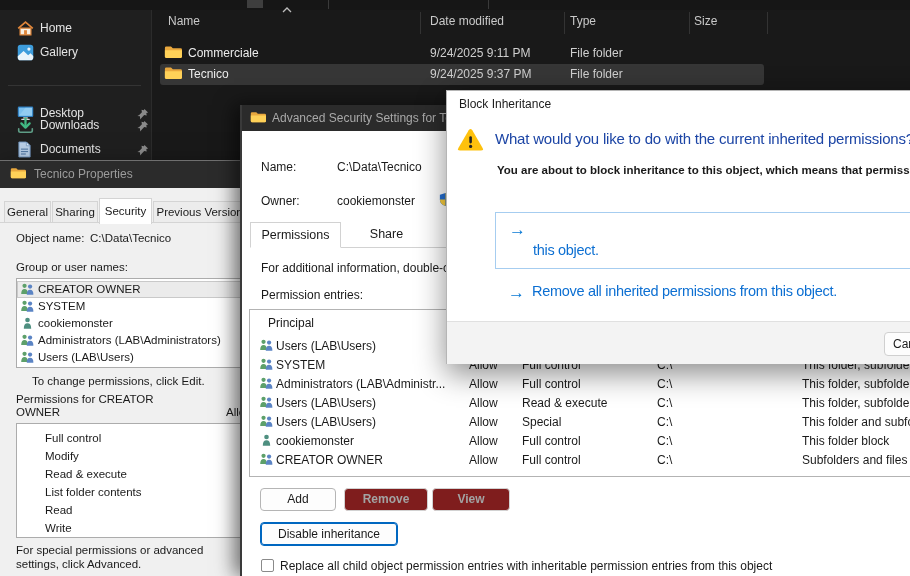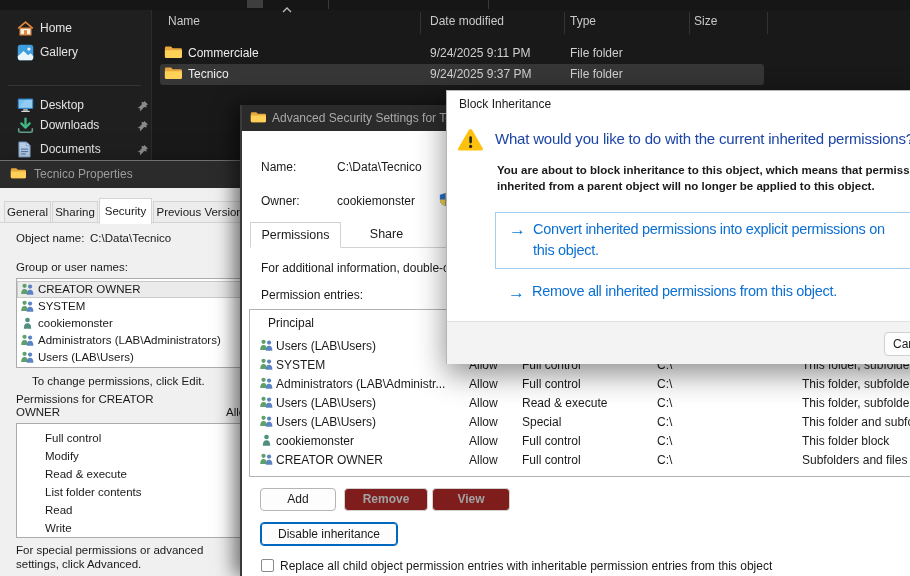--- a/index.html
+++ b/index.html
@@ -167,21 +167,21 @@
       </div>
       <div class="side-item" style="top:31px;">
         <span class="icn">
             <svg width="17" height="17">
               <use href="#i-gallery"></use>
             </svg>
           </span>
         <span class="lbl">Gallery</span>
       </div>
       <div class="side-sep"></div>
-      <div class="side-item" style="top:84px;">
+      <div class="side-item" style="top:92px;">
         <span class="icn">
             <svg width="17" height="16">
               <use href="#i-desktop"></use>
             </svg>
           </span>
         <span class="lbl">Desktop</span>
         <span class="pin">
             <svg width="12" height="12">
               <use href="#i-pin"></use>
             </svg>
@@ -461,25 +461,23 @@
     <div class="t">Block Inheritance</div>
 
     <span class="abs" style="left:10px;top:37px;">
         <svg width="27" height="25">
           <use href="#i-warning"></use>
         </svg>
       </span>
     <div class="bheading">What would you like to do with the current inherited permissions?</div>
 
     <div class="bbody" style="top:73px;">You are about to block inheritance to this object, which means that permissions</div>
-    <div class="bbody" style="top:89px;">inherited from a parent object will no longer be applied to this object.</div>
 
     <div class="cmdbox">
       <span class="cmdarrow" style="left:13px;top:7px;">→</span>
-      <span class="cmdtext" style="left:37px;top:6px;">Convert inherited permissions into explicit permissions on</span>
       <span class="cmdtext" style="left:37px;top:27px;">this object.</span>
     </div>
 
     <div>
       <span class="cmdarrow" style="left:61px;top:192px;">→</span>
       <span class="cmdtext" style="left:85px;top:190px;">Remove all inherited permissions from this object.</span>
     </div>
 
     <div class="bfooter">
       <div class="cancelbtn">Cancel</div>

